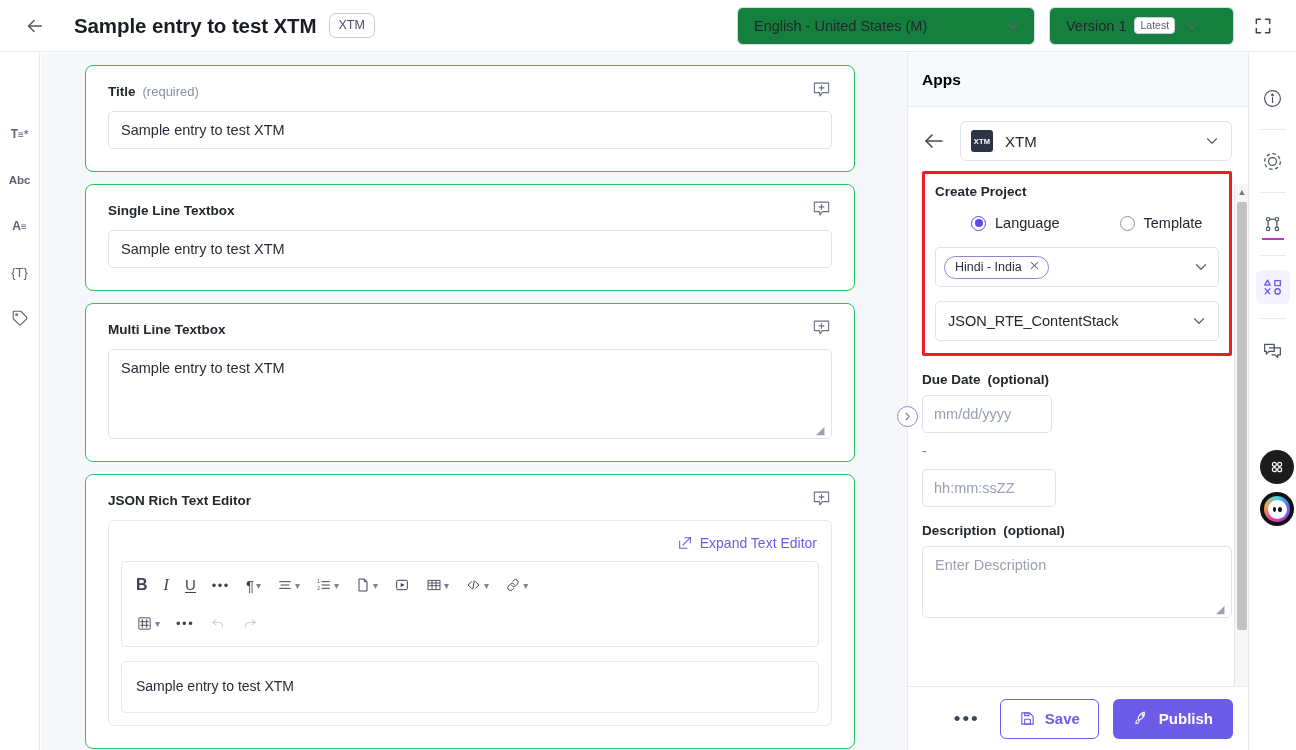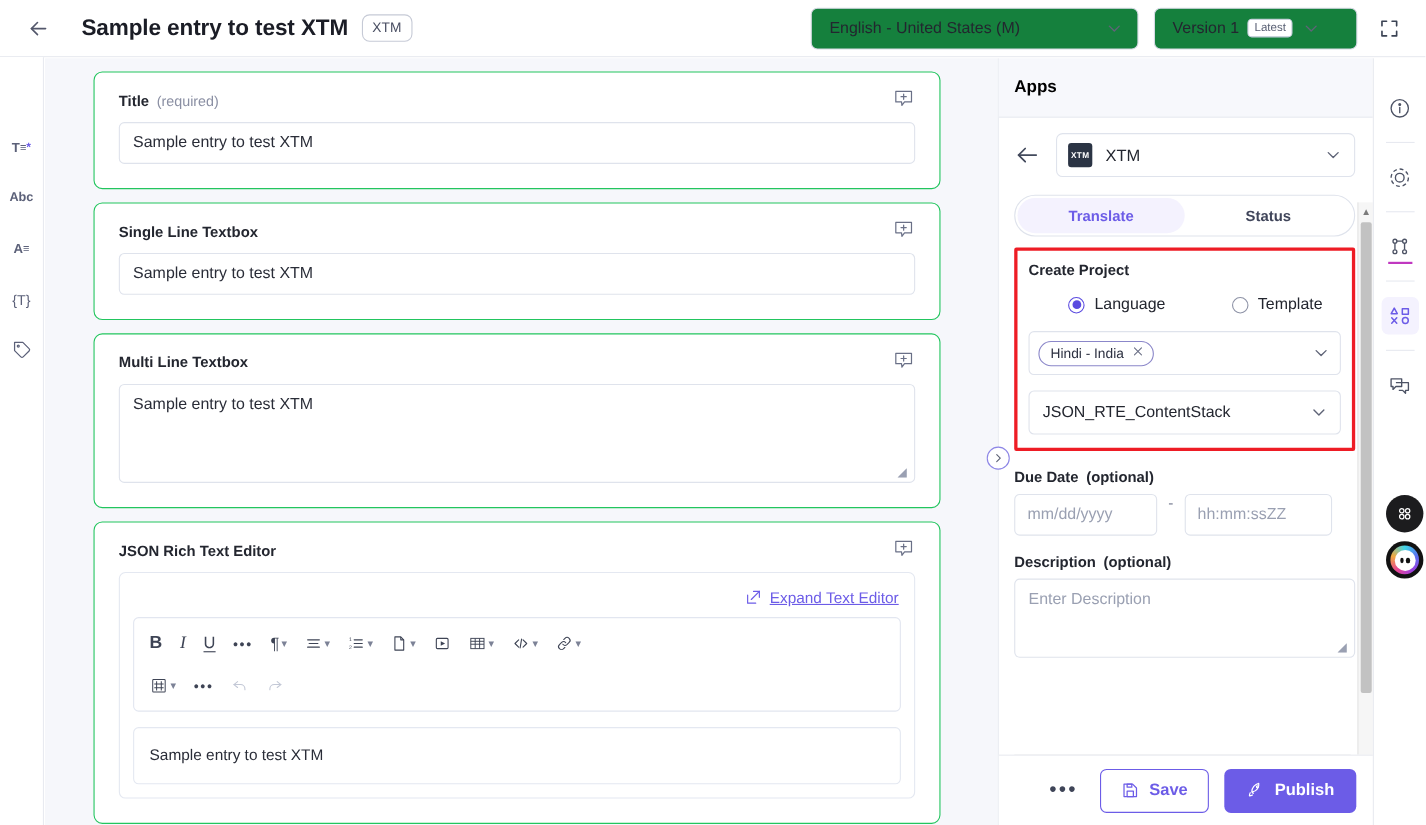--- a/index.html
+++ b/index.html
@@ -103,21 +103,21 @@
   
   .rte-box {
     border: 1px solid #e4e8f1; border-radius: 6px; background: #fff;
     padding: 10px 12px 12px 12px;
   }
   .expand-link-row {
     display: flex; justify-content: flex-end; align-items: center;
     gap: 7px; padding: 4px 2px 10px 0;
   }
   .expand-link {
-    font-size: 14px; color: #6c5ce7; text-decoration: underline; cursor: pointer;
+    font-size: 14px; color: #6c5ce7; cursor: pointer;
   }
   .rte-toolbar {
     border: 1px solid #e2e6f0; border-radius: 5px; background: #fff;
     padding: 8px 6px; display: flex; flex-wrap: wrap; align-items: center;
     row-gap: 4px;
   }
   .tb-item {
     display: flex; align-items: center; gap: 2px; padding: 4px 8px;
     color: #3e4455; cursor: pointer; font-size: 15px; height: 30px;
   }
@@ -187,21 +187,21 @@
   }
   .token .x { color: #6c7187; font-size: 12px; cursor: pointer; }
   .plain-select {
     margin-top: 14px; height: 40px; border: 1px solid #dfe3ec; border-radius: 5px;
     display: flex; align-items: center; justify-content: space-between;
     padding: 0 10px 0 12px; font-size: 14.5px; color: #23262f; cursor: pointer;
   }
   .lbl-row { display: flex; align-items: baseline; gap: 7px; margin: 16px 0 8px 0; }
   .lbl { font-size: 13.5px; font-weight: bold; color: #23262f; }
   .panel-body { padding: 0 16px 0 14px; position: relative; }
-  .date-row { display: flex; gap: 10px; }
+  .date-row { display: flex; gap: 10px; flex-direction: column; }
   .date-inp {
     width: 130px; height: 38px; border: 1px solid #dfe3ec; border-radius: 5px;
     display: flex; align-items: center; padding: 0 11px;
     font-size: 14.5px; color: #9aa0b2; cursor: text;
   }
   .date-inp.time { width: 134px; }
   .dash { color: #7b8095; font-size: 14px; }
   .desc-area {
     height: 72px; border: 1px solid #dfe3ec; border-radius: 5px;
     padding: 10px 12px; font-size: 14.5px; color: #9aa0b2; position: relative; cursor: text;
@@ -538,24 +538,20 @@
         <span class="xtm-logo">XTM</span>
         <span class="nm">XTM</span>
         <span class="chevron">
           <svg width="18" height="18" viewBox="0 0 24 24" fill="none" stroke="currentColor" stroke-width="1.7" stroke-linecap="round" stroke-linejoin="round">
               <polyline points="6 9 12 15 18 9"></polyline>
             </svg>
         </span>
       </div>
     </div>
 
-    <div class="seg-wrap">
-      <div class="seg active">Translate</div>
-      <div class="seg">Status</div>
-    </div>
 
     <div class="highlight-box">
       <div class="sect-title">Create Project</div>
       <div class="radio-row">
         <div class="radio-item">
           <span class="radio on"></span>
           <span>Language</span>
         </div>
         <div class="radio-item">
           <span class="radio"></span>

